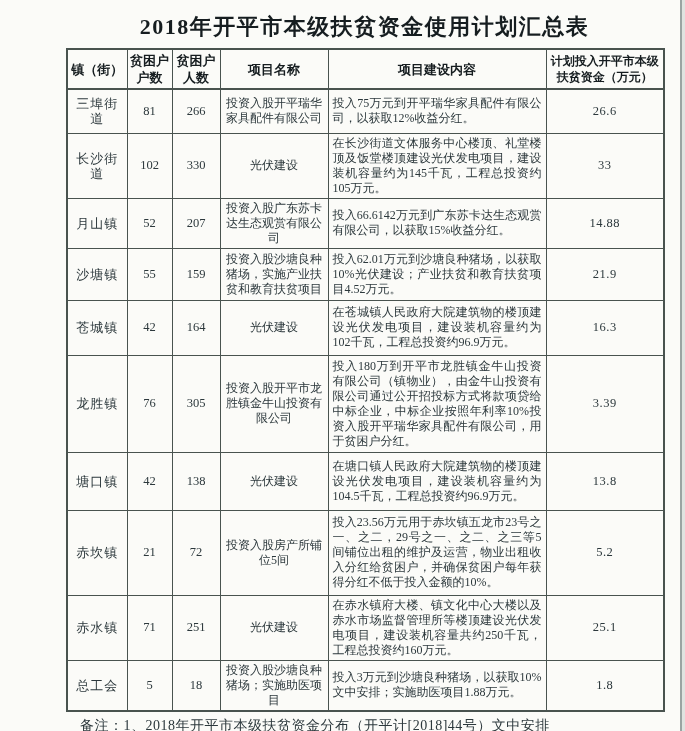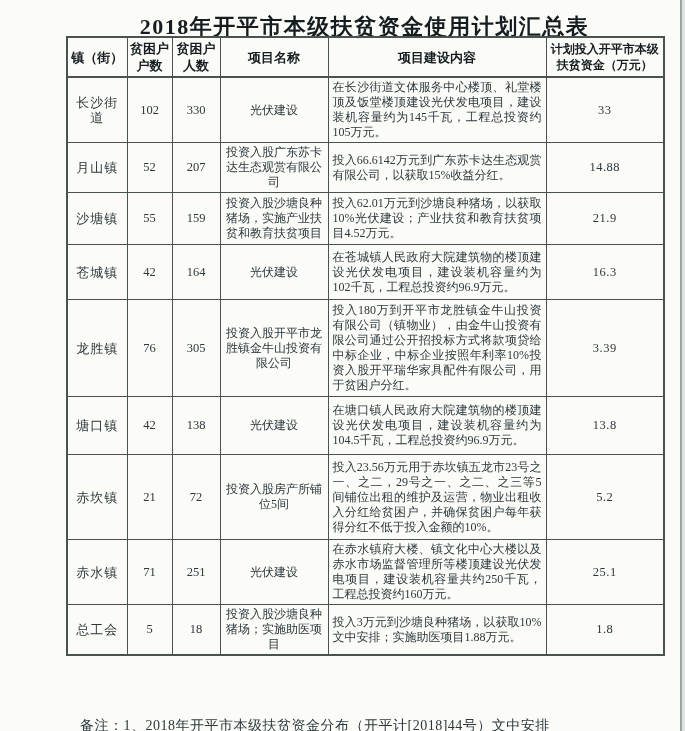--- a/index.html
+++ b/index.html
@@ -14,21 +14,21 @@
     background:var(--paper);
     font-family:"Liberation Serif","DejaVu Serif",serif;
     color:var(--ink);
   }
   .page-title{
     position:absolute;left:66px;top:12px;width:597px;
     text-align:center;font-size:22px;font-weight:bold;
     letter-spacing:1.5px;color:var(--title-ink);margin:0;
   }
   table.fund-table{
-    position:absolute;left:66px;top:36px;width:597px;
+    position:absolute;left:66px;top:48px;width:597px;
     border-collapse:collapse;table-layout:fixed;
     border:2px solid var(--border);
   }
   .fund-table th,.fund-table td{
     border:1px solid var(--border);
     vertical-align:middle;
     overflow:hidden;
   }
   .fund-table thead th{
     border-bottom:2px solid var(--border);
@@ -75,20 +75,28 @@
     <tr>
       <th>镇（街）</th>
       <th>贫困户户数</th>
       <th>贫困户人数</th>
       <th>项目名称</th>
       <th>项目建设内容</th>
       <th class="h-amount">计划投入开平市本级扶贫资金（万元）</th>
     </tr>
   </thead>
   <tbody id="table-body">
+      <tr style="height: 44px;">
+    <td class="c-town">三埠街道</td>
+    <td class="c-num">81</td>
+    <td class="c-num">266</td>
+    <td class="c-project">投资入股开平瑞华家具配件有限公司</td>
+    <td class="c-content">投入75万元到开平瑞华家具配件有限公司，以获取12%收益分红。</td>
+    <td class="c-amount">26.6</td>
+  </tr>
       <tr style="height: 64px;">
     <td class="c-town">长沙街道</td>
     <td class="c-num">102</td>
     <td class="c-num">330</td>
     <td class="c-project">光伏建设</td>
     <td class="c-content">在长沙街道文体服务中心楼顶、礼堂楼顶及饭堂楼顶建设光伏发电项目，建设装机容量约为145千瓦，工程总投资约105万元。</td>
     <td class="c-amount">33</td>
   </tr>
       <tr style="height: 48px;">
     <td class="c-town">月山镇</td>

